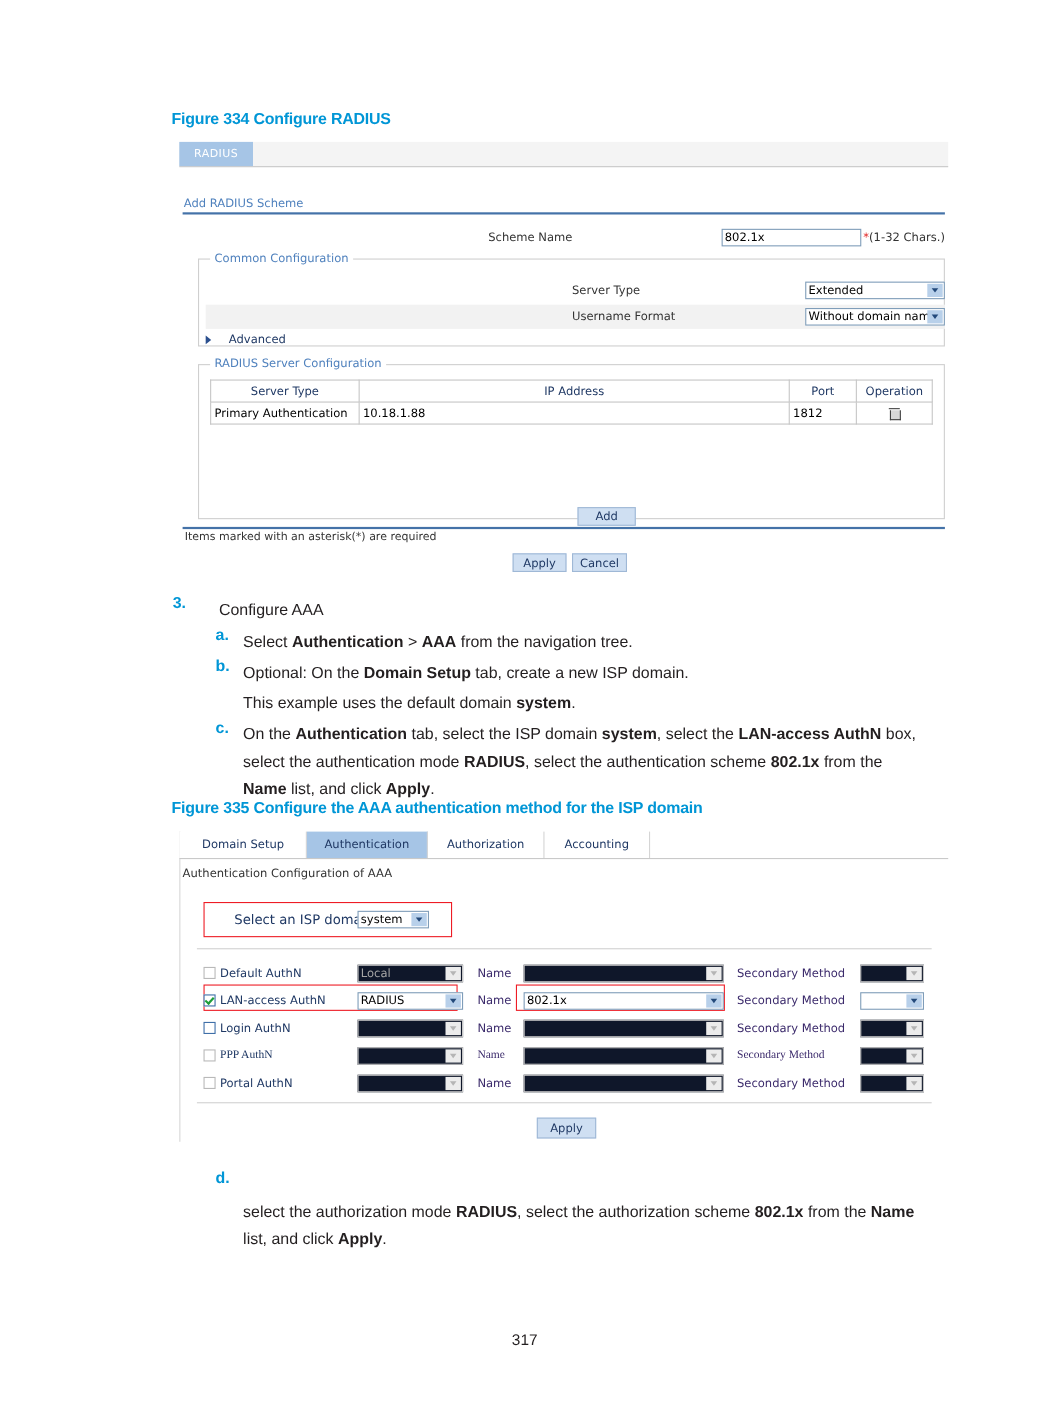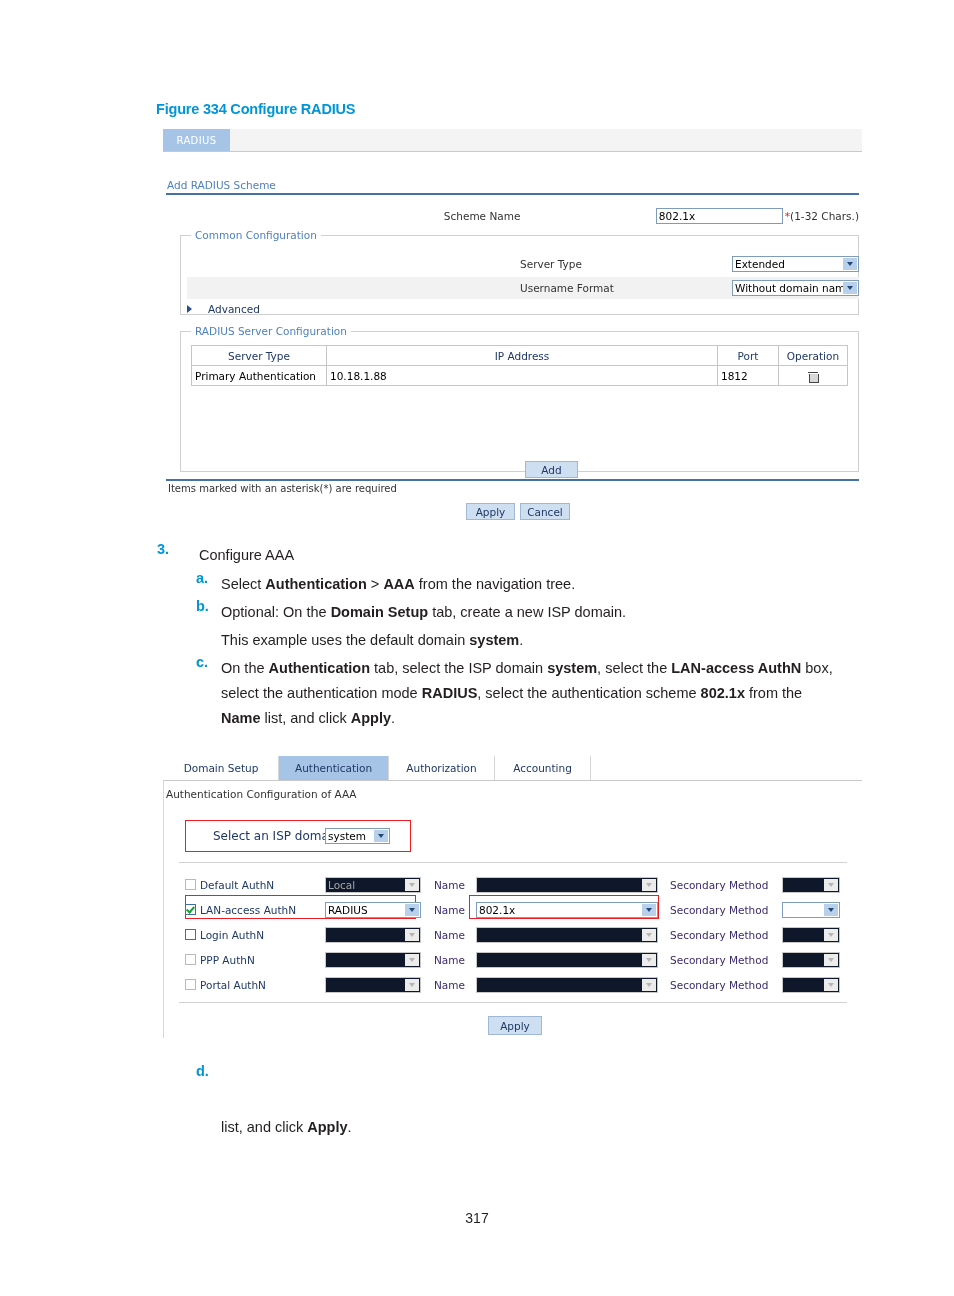--- a/index.html
+++ b/index.html
@@ -383,20 +383,21 @@
   <div class="body-text" style="left:221px;top:654px;">
     <span>On the </span><b>Authentication</b><span> tab, select the ISP domain </span><b>system</b><span>, select the </span><b>LAN-access AuthN</b><span> box,</span>
   </div>
   <div class="body-text" style="left:221px;top:679px;">
     <span>select the authentication mode </span><b>RADIUS</b><span>, select the authentication scheme </span><b>802.1x</b><span> from the</span>
   </div>
   <div class="body-text" style="left:221px;top:704px;">
     <b>Name</b><span> list, and click </span><b>Apply</b><span>.</span>
   </div>
 
+  <div class="fig-caption" style="left:156px;top:727px;">Figure 335 Configure the AAA authentication method for the ISP domain</div>
 
   <div class="shot" id="shot-aaa">
 
     <div class="sidebar-line" style="height:282px;"></div>
 
     <div class="tabstrip">
       <div class="tb" style="left:1px;width:115px;">Domain Setup</div>
       <div class="tb on" style="left:116px;width:110px;">Authentication</div>
       <div class="tb" style="left:226px;width:106px;">Authorization</div>
       <div class="tb" style="left:332px;width:96px;">Accounting</div>
@@ -466,21 +467,21 @@
         <span></span>
         <span class="arrow"></span>
       </div>
       <span class="seclbl" style="margin-left:12px;">Secondary Method</span>
       <div class="sel disabled" style="width:58px;">
         <span></span>
         <span class="arrow"></span>
       </div>
     </div>
 
-    <div class="auth-row" style="top:191px;">
+    <div class="auth-row" style="top:191px;font-family:Liberation Serif, serif;">
       <span class="chk pale"></span>
       <span class="chklbl" style="width:125px;">PPP AuthN</span>
       <div class="sel disabled" style="width:96px;">
         <span></span>
         <span class="arrow"></span>
       </div>
       <span class="namelbl" style="margin-left:13px;">Name</span>
       <div class="sel disabled" style="width:182px;">
         <span></span>
         <span class="arrow"></span>
@@ -510,19 +511,22 @@
         <span class="arrow"></span>
       </div>
     </div>
 
     <div class="hrule" style="left:16px;top:246px;width:668px;"></div>
 
     <div class="btn" style="position:absolute;left:325px;top:260px;width:54px;height:19px;">Apply</div>
   </div>
 
   <div class="list-marker" style="left:196px;top:1063px;">d.</div>
+  <div class="body-text" style="left:221px;top:1088px;">
+    <span>select the authorization mode </span><b>RADIUS</b><span>, select the authorization scheme </span><b>802.1x</b><span> from the </span><b>Name</b>
+  </div>
   <div class="body-text" style="left:221px;top:1113px;">
     <span>list, and click </span><b>Apply</b><span>.</span>
   </div>
 
   <div class="page-num" style="top:1210px;">317</div>
 
 </div>
 
 </body></html>

